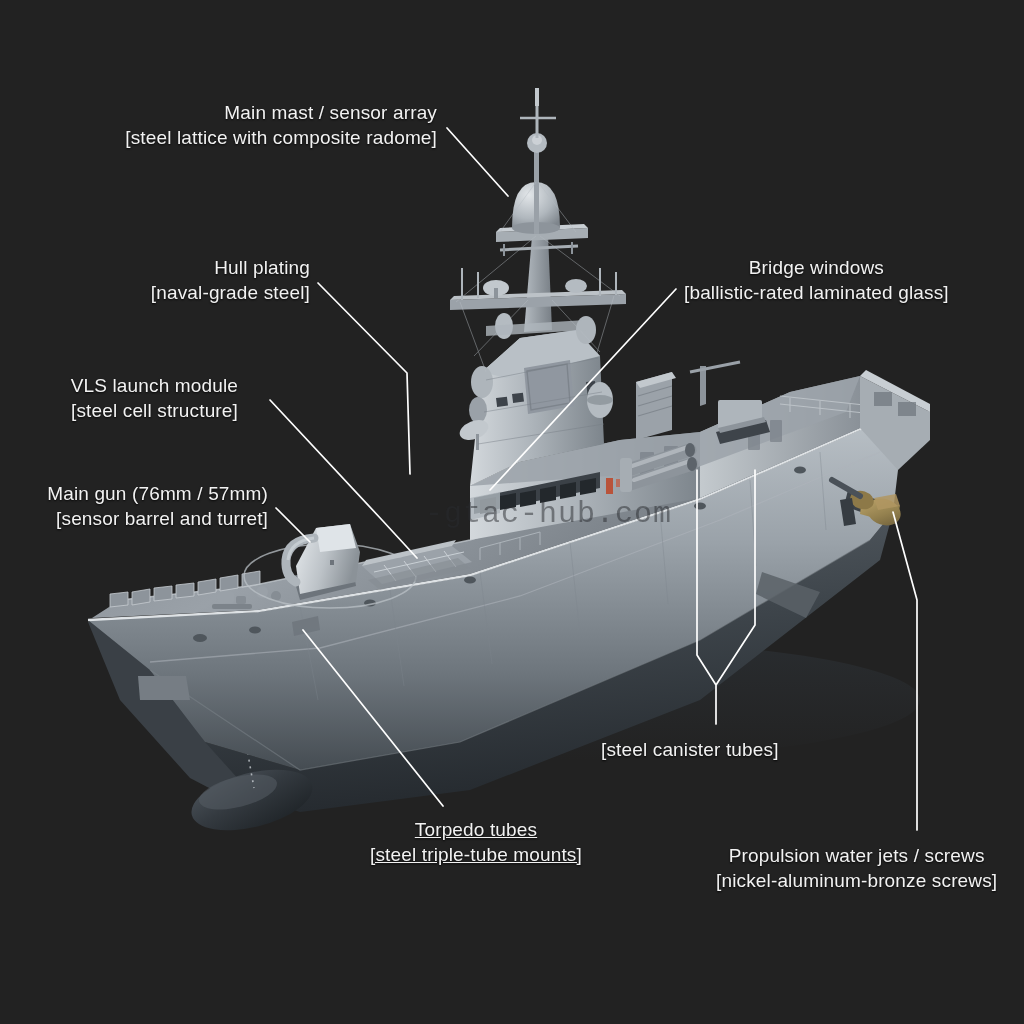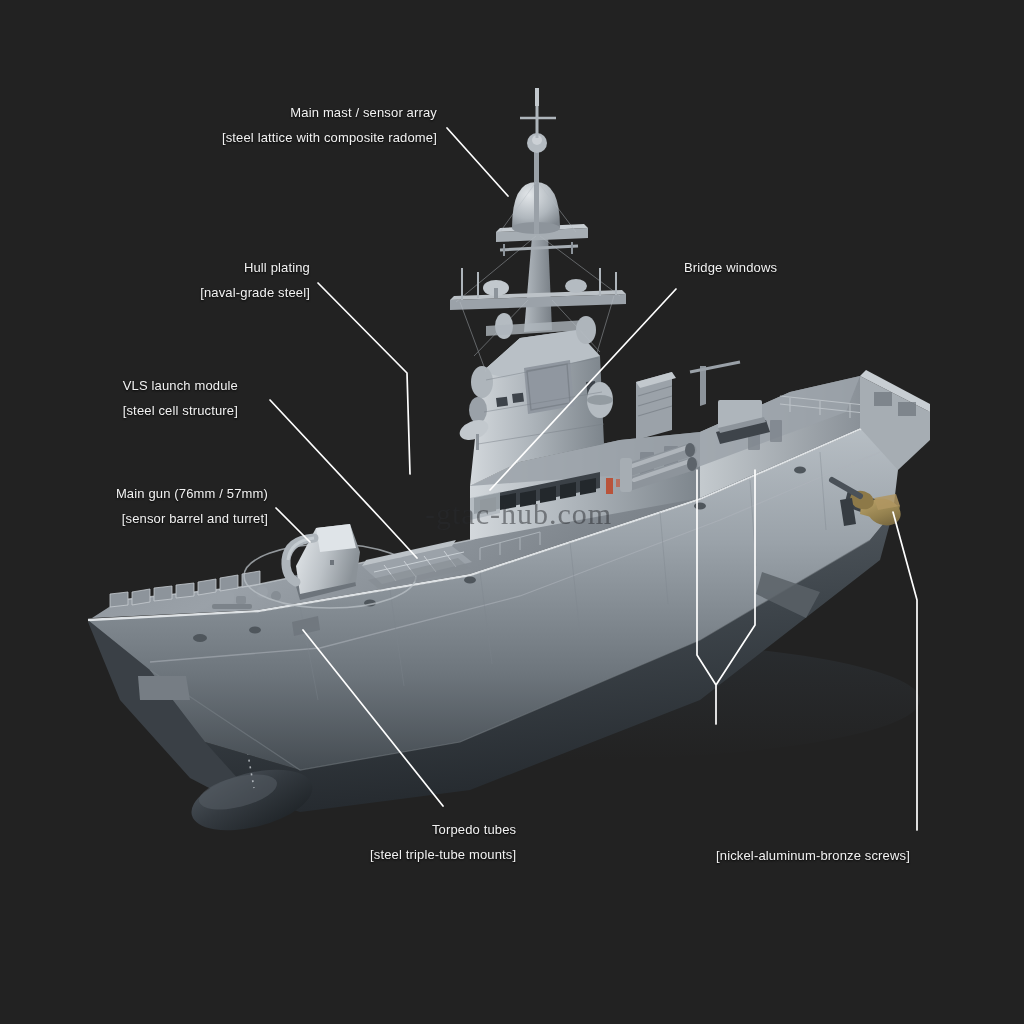--- a/index.html
+++ b/index.html
@@ -10,35 +10,35 @@
     font-family:"Liberation Sans","DejaVu Sans",sans-serif;
     position:relative;
   }
   #stage{position:absolute;inset:0;width:1024px;height:1024px;}
   #artwork{position:absolute;inset:0;width:1024px;height:1024px;}
   #overlay{position:absolute;inset:0;width:1024px;height:1024px;}
 
   .callout{
     position:absolute;
     color:#f2f2f2;
-    font-size:13px;
+    font-size:19px;
     line-height:25px;
     letter-spacing:0.15px;
     text-shadow:0 1px 2px rgba(0,0,0,.85);
     white-space:nowrap;
     user-select:none;
   }
   .callout .l1{display:block;}
   .callout .l2{display:block;}
   .al-r{text-align:right;}
-  .al-l{text-align:right;}
+  .al-l{text-align:center;}
 
   .wm{
     position:absolute;
-    font-family:Liberation Serif, serif;
+    font-family:Liberation Mono, monospace;
     font-size:30px;
     letter-spacing:1px;
     color:rgba(40,42,45,.50);
     user-select:none;
     white-space:nowrap;
   }
 </style>
 </head>
 <body style="background: rgb(34, 34, 34);">
 
@@ -388,33 +388,36 @@
       <div class="callout al-r" style="top: 100px; right: 587px;">
         <span class="l1">Main mast / sensor array</span>
         <span class="l2">[steel lattice with composite radome]</span>
       </div>
       <div class="callout al-r" style="top: 255px; right: 714px; text-align: right;">
         <span class="l1">Hull plating</span>
         <span class="l2">[naval-grade steel]</span>
       </div>
       <div class="callout al-l" style="top: 255px; left: 684px;">
         <span class="l1">Bridge windows</span>
+        <span class="l2">[ballistic-rated laminated glass]</span>
       </div>
       <div class="callout al-r" style="top: 373px; right: 786px;">
         <span class="l1">VLS launch module</span>
         <span class="l2">[steel cell structure]</span>
       </div>
       <div class="callout al-r" style="top: 481px; right: 756px;">
         <span class="l1">Main gun (76mm / 57mm)</span>
         <span class="l2">[sensor barrel and turret]</span>
       </div>
       <div class="callout al-l" style="top: 737px; left: 601px;">
-      </div>
-      <div class="callout al-l" style="top: 817px; left: 370px;">
+        <span class="l2">[steel canister tubes]</span>
+      </div>
+      <div class="callout al-l" style="top: 817px; left: 370px; text-decoration: underline;">
         <span class="l1">Torpedo tubes</span>
         <span class="l2">[steel triple-tube mounts]</span>
       </div>
       <div class="callout al-l" style="top: 843px; left: 716px;">
+        <span class="l1">Propulsion water jets / screws</span>
         <span class="l2">[nickel-aluminum-bronze screws]</span>
       </div>
     </div>
 
 </div>
 
 </body></html>

